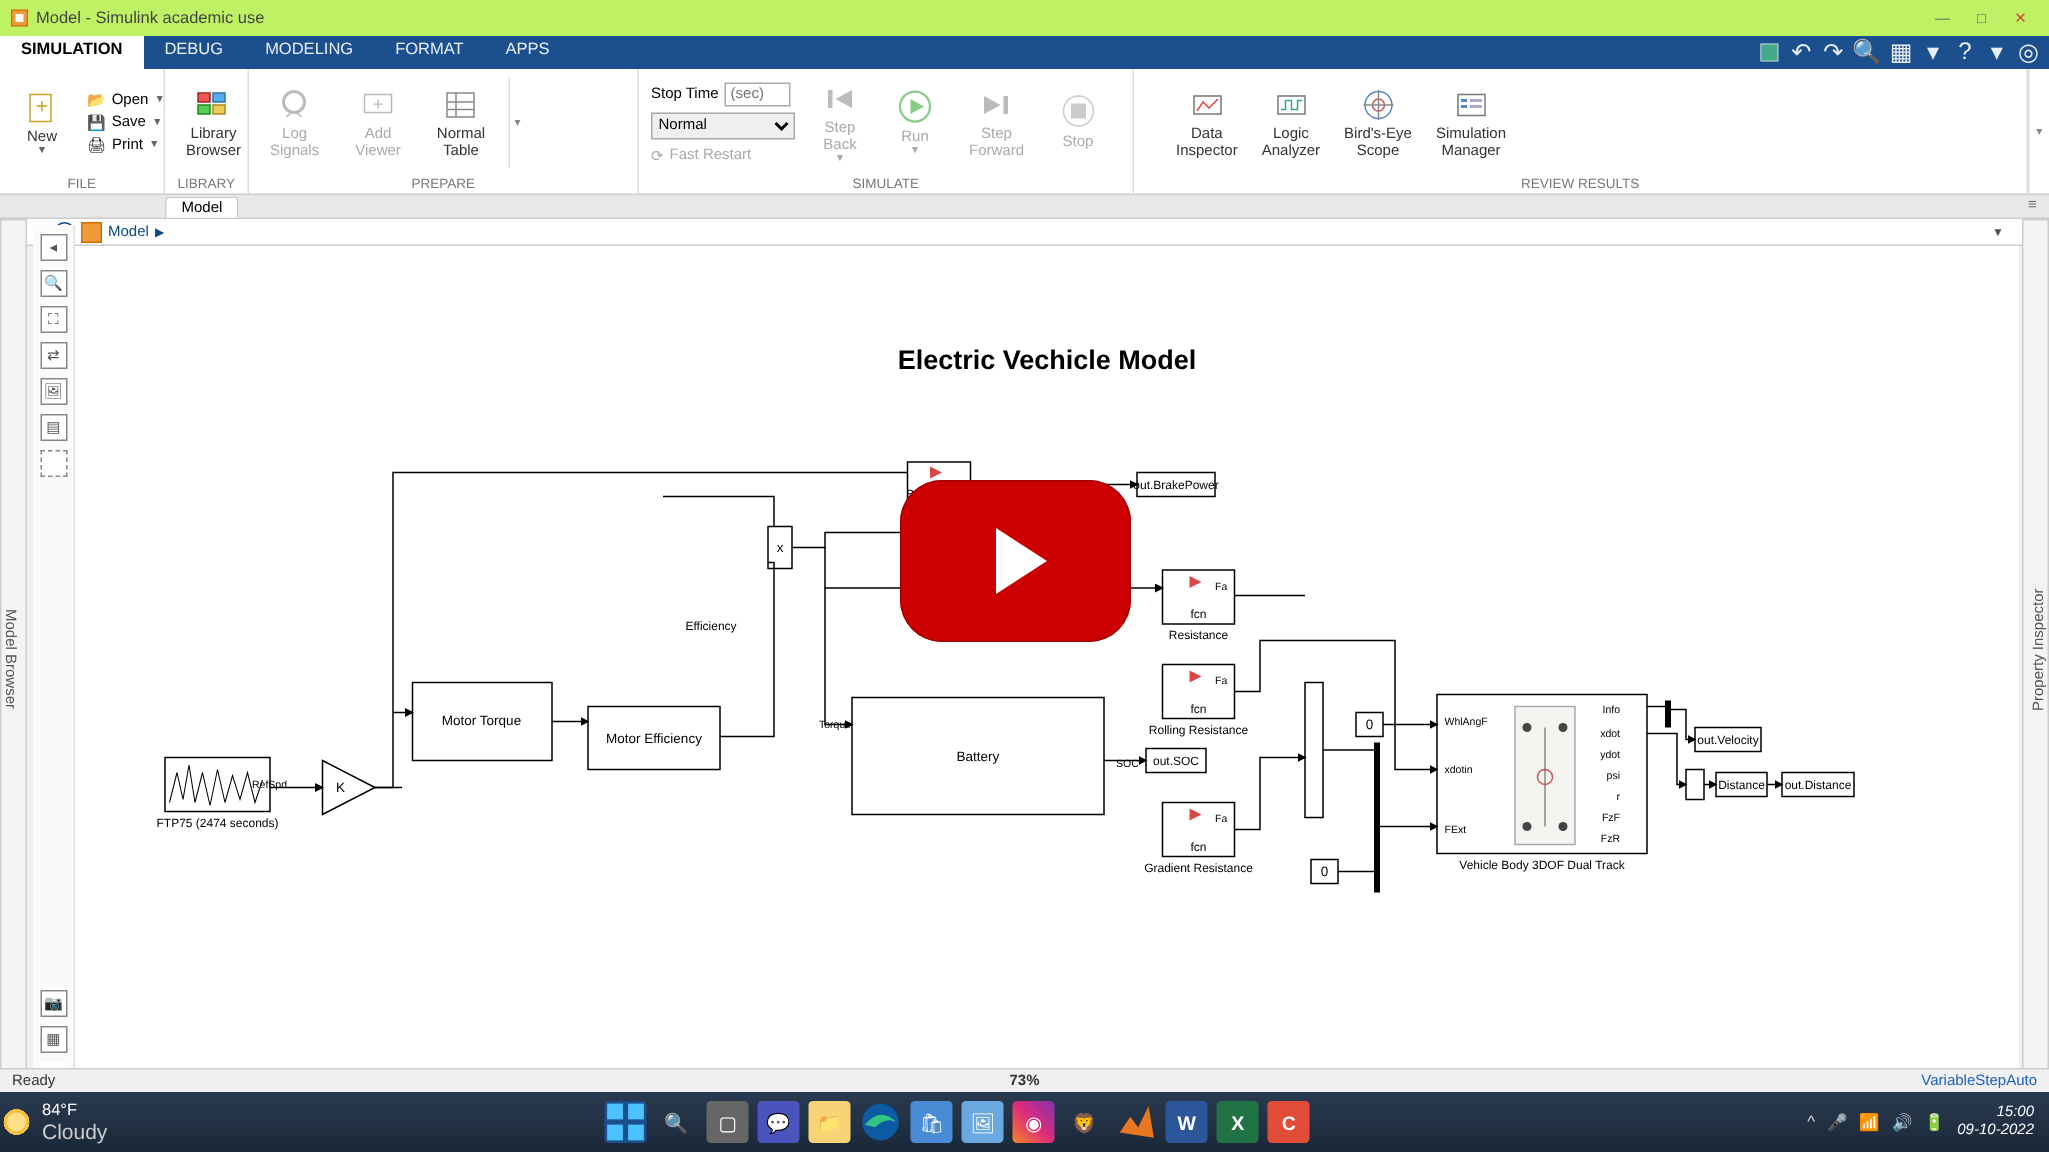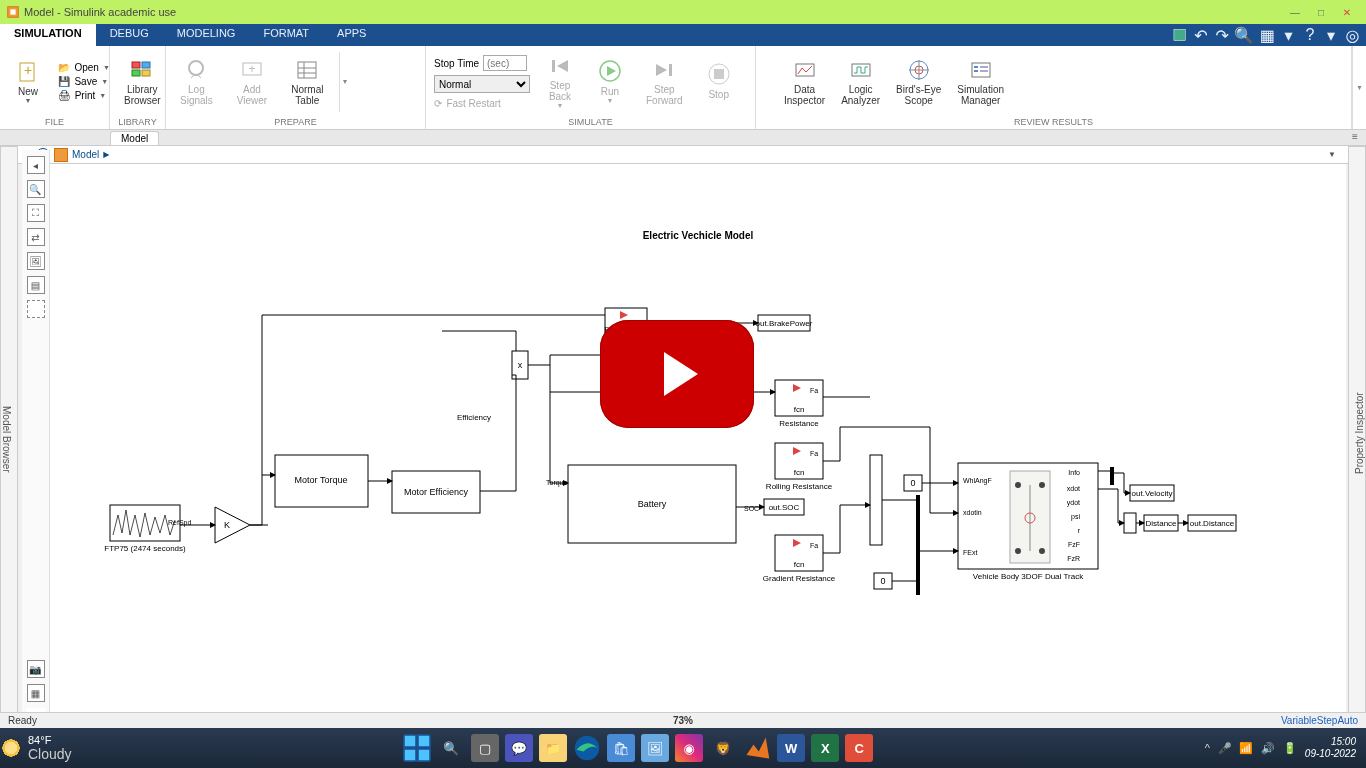--- a/index.html
+++ b/index.html
@@ -55,21 +55,21 @@
 .sidebar-left { left: 0; }
 .sidebar-right { right: 0; transform: rotate(180deg); }
 
 
 .palette { position: absolute; left: 22px; top: 150px; bottom: 42px; width: 28px; background: #fafafa; border-right: 1px solid #ddd; display: flex; flex-direction: column; align-items: center; padding-top: 6px; gap: 6px; }
 .palette .pico { width: 18px; height: 18px; border: 1px solid #888; background: #fff; cursor: pointer; font-size: 10px; display: flex; align-items: center; justify-content: center; color: #555; }
 .palette .spacer { flex: 1; }
 
 
 .canvas-wrap { position: absolute; left: 50px; right: 20px; top: 164px; bottom: 42px; background: #fff; overflow: hidden; }
-.canvas-title { position: absolute; left: 0; right: 0; top: 66px; text-align: center; font-size: 10px; font-weight: bold; color: #000; }
+.canvas-title { position: absolute; left: 0; right: 0; top: 66px; text-align: center; font-size: 18px; font-weight: bold; color: #000; }
 svg.diagram { position: absolute; left: 0; top: 0; width: 100%; height: 100%; }
 .block { fill: #fff; stroke: #000; stroke-width: 1; }
 .block-text { font-size: 9px; fill: #000; text-anchor: middle; }
 .label-text { font-size: 8px; fill: #000; text-anchor: middle; }
 .port-text { font-size: 7px; fill: #000; }
 .wire { stroke: #000; stroke-width: 1; fill: none; }
 .arrow { fill: #000; }
 
 
 .yt-play { position: absolute; left: 600px; top: 320px; width: 154px; height: 108px; background: #cc0000; border-radius: 28px; display: flex; align-items: center; justify-content: center; cursor: pointer; box-shadow: inset 0 0 0 1px #a50000; }

